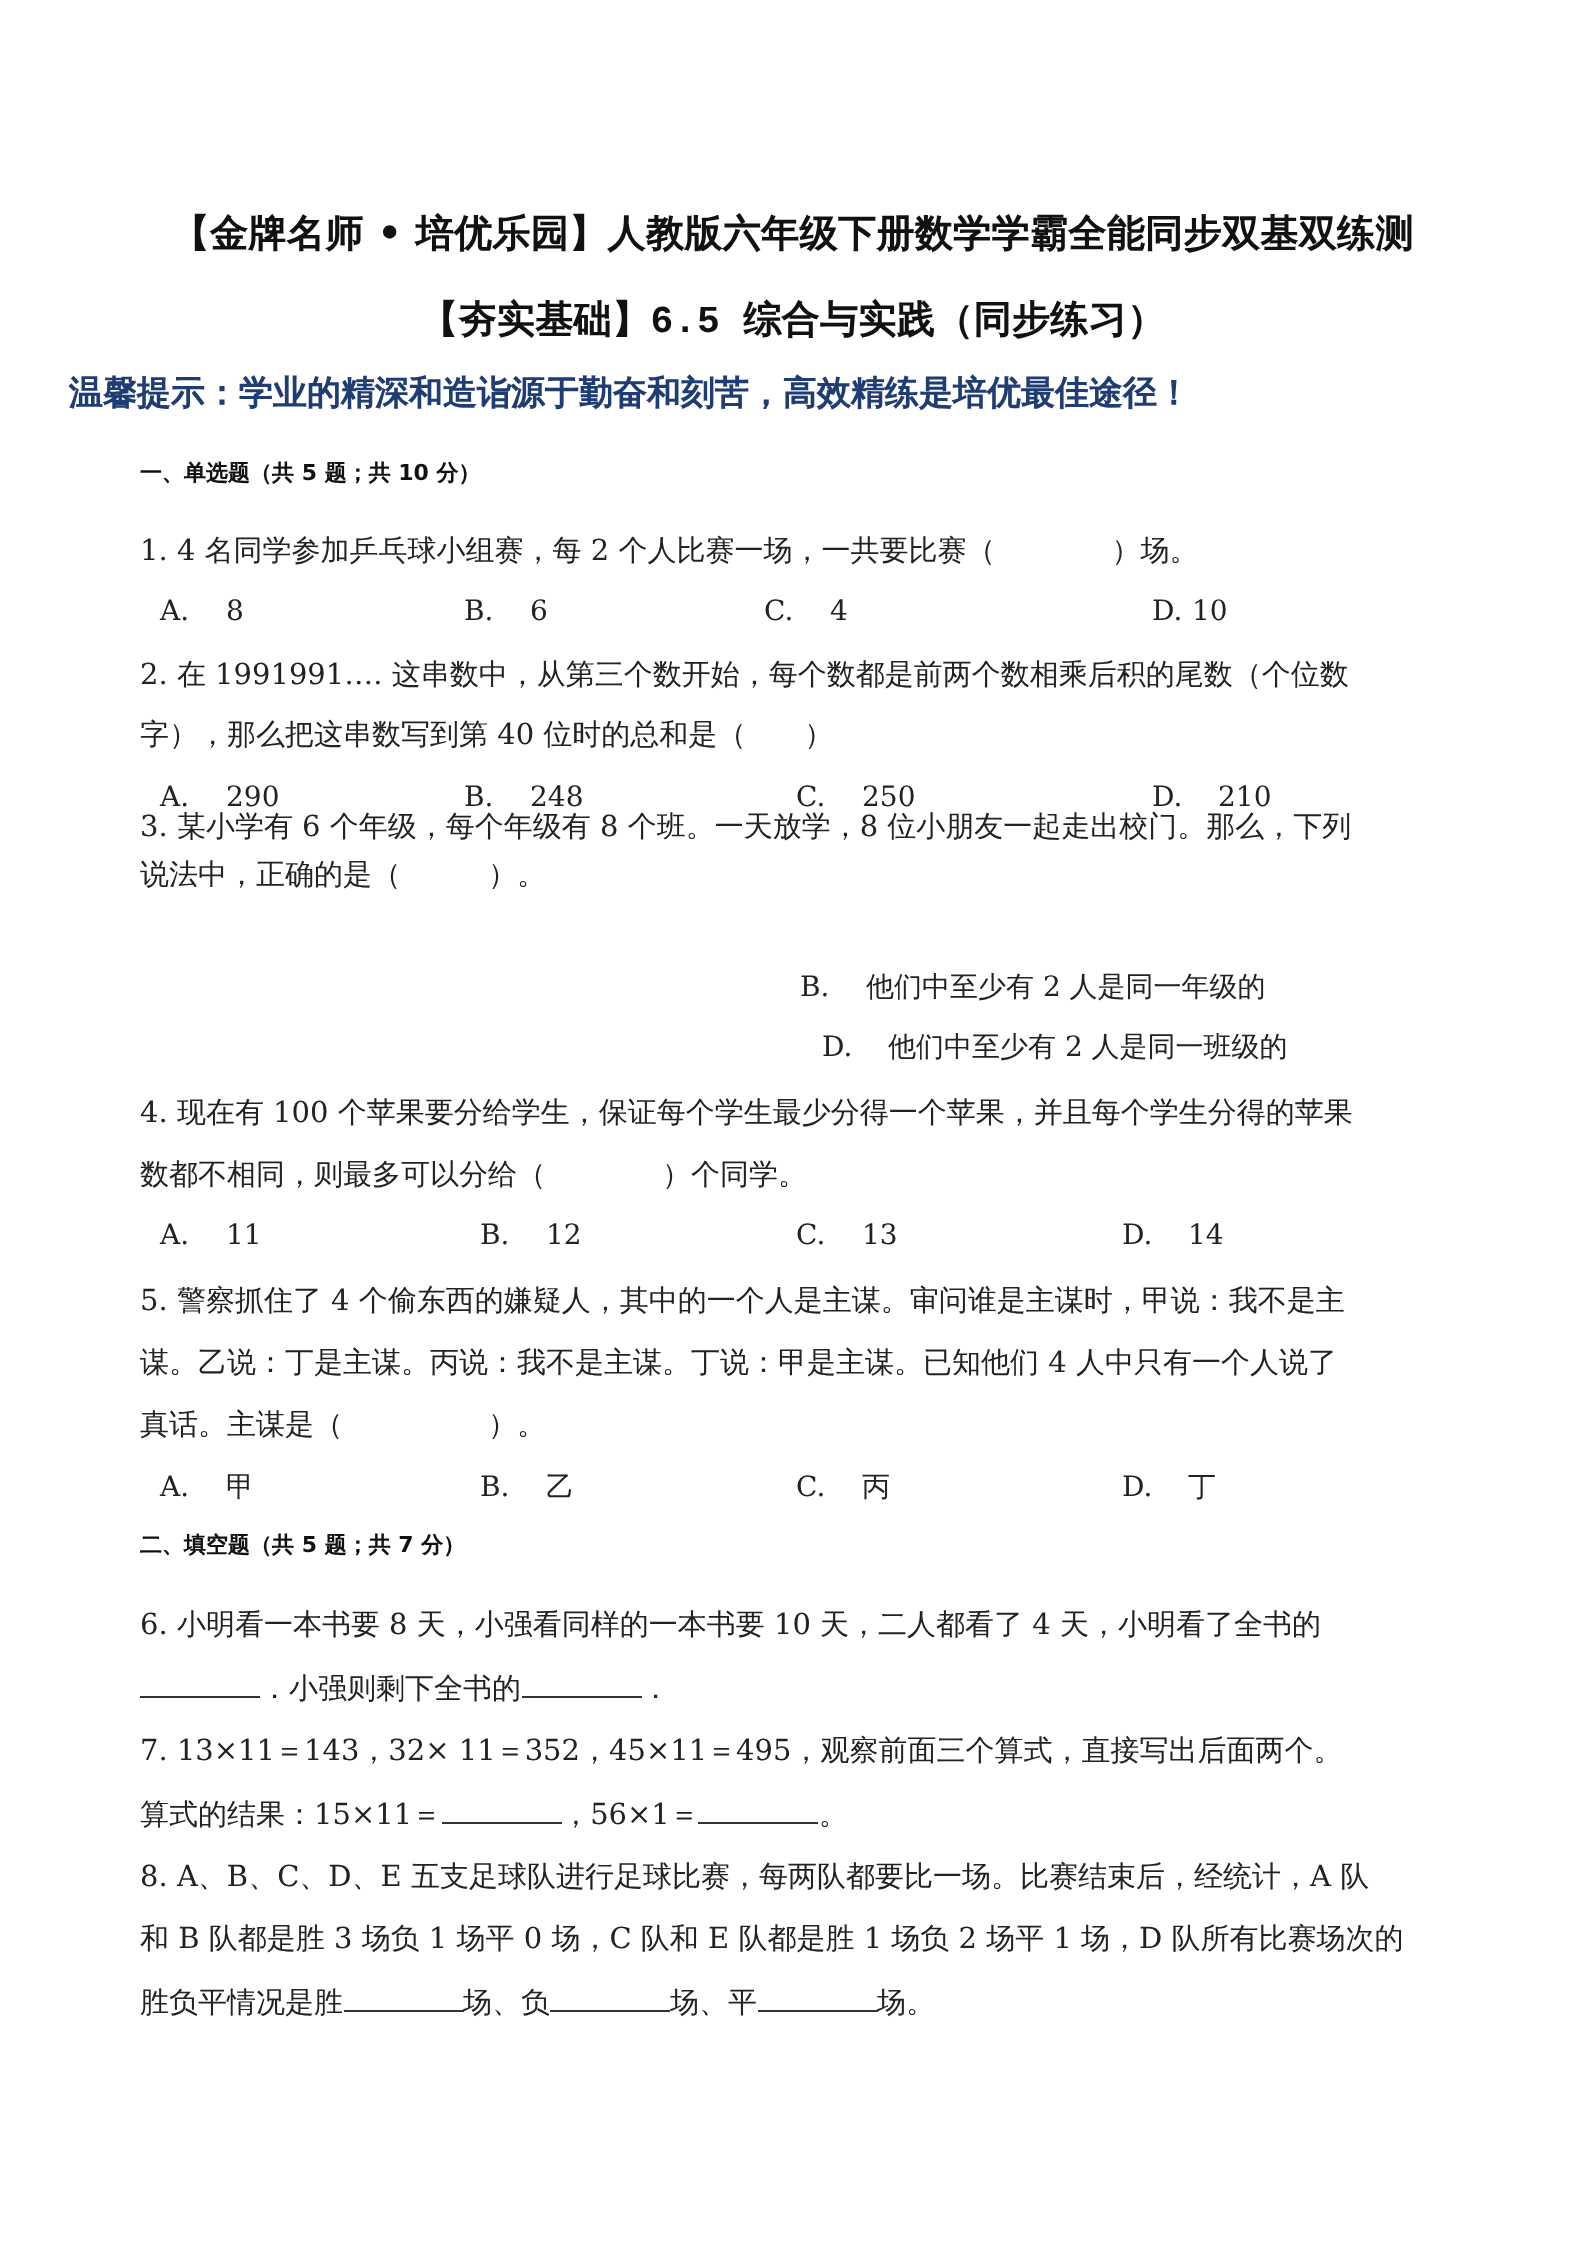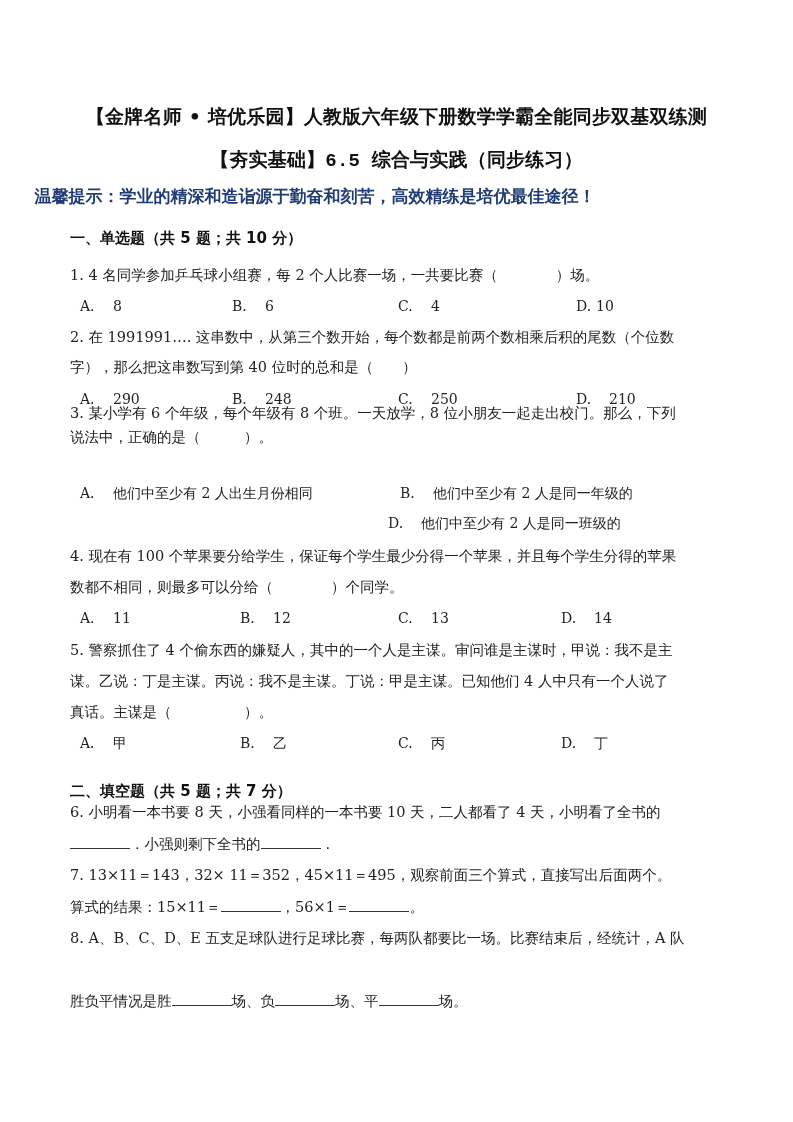--- a/index.html
+++ b/index.html
@@ -14,21 +14,21 @@
     font-size: 19px; font-weight: bold; color: #111; letter-spacing: 0.2px;
     white-space: nowrap;
   }
   .t1 { top: 104px; }
   .t2 { top: 147px; font-family: Liberation Mono, monospace; }
   .hint {
     position: absolute; left: 0; width: 630px; text-align: center; top: 185px;
     font-size: 17px; font-weight: bold; color: #1f3c73; white-space: nowrap;
   }
   .section {
-    position: absolute; left: 70px; font-size: 15px; font-weight: bold;
+    position: absolute; left: 70px; font-size: 11px; font-weight: bold;
     font-family: "DejaVu Sans", "Liberation Sans", sans-serif; color: #111;
     white-space: nowrap;
   }
   .line {
     position: absolute; left: 70px; font-size: 14.5px; color: #222; white-space: nowrap;
   }
   .opts { position: absolute; left: 0; width: 793px; height: 20px; font-size: 14px; color: #222; }
   .opt { position: absolute; white-space: nowrap; }
   .opt .lab { display: inline-block; width: 33px; }
   .blank { display: inline-block; border-bottom: 1px solid #333; width: 60px; height: 14px; vertical-align: baseline; }
@@ -41,41 +41,40 @@
   <div class="title t1">【金牌名师 • 培优乐园】人教版六年级下册数学学霸全能同步双基双练测</div>
   <div class="title t2">【夯实基础】6.5 综合与实践（同步练习）</div>
   <div class="hint">温馨提示：学业的精深和造诣源于勤奋和刻苦，高效精练是培优最佳途径！</div>
 
   <div class="section" style="top:229px">一、单选题（共 5 题；共 10 分）</div>
 
   <div class="line" style="top:266px">1. 4 名同学参加乒乓球小组赛，每 2 个人比赛一场，一共要比赛（　　　　）场。</div>
   <div class="opts" style="top:298px">
     <span class="opt" style="left:80px"><span class="lab">A.</span><span>8</span></span>
     <span class="opt" style="left:232px"><span class="lab">B.</span><span>6</span></span>
-    <span class="opt" style="left:398px"><span class="lab">C.</span><span>4</span></span>
+    <span class="opt" style="left:382px"><span class="lab">C.</span><span>4</span></span>
     <span class="opt" style="left:576px"><span class="lab" style="width:20px">D.</span><span>10</span></span>
   </div>
 
   <div class="line" style="top:328px">2. 在 1991991…. 这串数中，从第三个数开始，每个数都是前两个数相乘后积的尾数（个位数</div>
   <div class="line" style="top:358px">字），那么把这串数写到第 40 位时的总和是（　　）</div>
   <div class="opts" style="top:391px">
     <span class="opt" style="left:80px"><span class="lab">A.</span><span>290</span></span>
     <span class="opt" style="left:232px"><span class="lab">B.</span><span>248</span></span>
     <span class="opt" style="left:398px"><span class="lab">C.</span><span>250</span></span>
     <span class="opt" style="left:576px"><span class="lab">D.</span><span>210</span></span>
   </div>
 
   <div class="line" style="top:404px">3. 某小学有 6 个年级，每个年级有 8 个班。一天放学，8 位小朋友一起走出校门。那么，下列</div>
   <div class="line" style="top:428px">说法中，正确的是（　　　）。</div>
   <div class="opts" style="top:485px">
-    <span class="opt" style="left:80px"><span class="lab">A.</span><span>他们中至少有 2 人出生月份相同</span></span>
     <span class="opt" style="left:400px"><span class="lab">B.</span><span>他们中至少有 2 人是同一年级的</span></span>
   </div>
   <div class="opts" style="top:515px">
-    <span class="opt" style="left:388px"><span class="lab">D.</span><span>他们中至少有 2 人是同一班级的</span></span>
+    <span class="opt" style="left:411px"><span class="lab">D.</span><span>他们中至少有 2 人是同一班级的</span></span>
   </div>
 
   <div class="line" style="top:547px">4. 现在有 100 个苹果要分给学生，保证每个学生最少分得一个苹果，并且每个学生分得的苹果</div>
   <div class="line" style="top:578px">数都不相同，则最多可以分给（　　　　）个同学。</div>
   <div class="opts" style="top:610px">
     <span class="opt" style="left:80px"><span class="lab">A.</span><span>11</span></span>
     <span class="opt" style="left:240px"><span class="lab">B.</span><span>12</span></span>
     <span class="opt" style="left:398px"><span class="lab">C.</span><span>13</span></span>
     <span class="opt" style="left:561px"><span class="lab">D.</span><span>14</span></span>
   </div>
@@ -83,30 +82,31 @@
   <div class="line" style="top:641px">5. 警察抓住了 4 个偷东西的嫌疑人，其中的一个人是主谋。审问谁是主谋时，甲说：我不是主</div>
   <div class="line" style="top:672px">谋。乙说：丁是主谋。丙说：我不是主谋。丁说：甲是主谋。已知他们 4 人中只有一个人说了</div>
   <div class="line" style="top:703px">真话。主谋是（　　　　　）。</div>
   <div class="opts" style="top:735px">
     <span class="opt" style="left:80px"><span class="lab">A.</span><span>甲</span></span>
     <span class="opt" style="left:240px"><span class="lab">B.</span><span>乙</span></span>
     <span class="opt" style="left:398px"><span class="lab">C.</span><span>丙</span></span>
     <span class="opt" style="left:561px"><span class="lab">D.</span><span>丁</span></span>
   </div>
 
-  <div class="section" style="top:782px">二、填空题（共 5 题；共 7 分）</div>
+  <div class="section" style="top:765px">二、填空题（共 5 题；共 7 分）</div>
 
   <div class="line" style="top:803px">6. 小明看一本书要 8 天，小强看同样的一本书要 10 天，二人都看了 4 天，小明看了全书的</div>
   <div class="line" style="top:834px">
     <span class="blank"></span><span>．小强则剩下全书的</span><span class="blank"></span><span>．</span>
   </div>
 
   <div class="line" style="top:866px">7. 13×11＝143，32× 11＝352，45×11＝495，观察前面三个算式，直接写出后面两个。</div>
   <div class="line" style="top:897px">
     <span>算式的结果：15×11＝</span><span class="blank"></span><span>，56×1＝</span><span class="blank"></span><span>。</span>
   </div>
 
   <div class="line" style="top:929px">8. A、B、C、D、E 五支足球队进行足球比赛，每两队都要比一场。比赛结束后，经统计，A 队</div>
+  <div class="line" style="top:960px">和 B 队都是胜 3 场负 1 场平 0 场，C 队和 E 队都是胜 1 场负 2 场平 1 场，D 队所有比赛场次的</div>
   <div class="line" style="top:991px">
     <span>胜负平情况是胜</span><span class="blank"></span><span>场、负</span><span class="blank"></span><span>场、平</span><span class="blank"></span><span>场。</span>
   </div>
 
 </div>
 
 </body></html>

